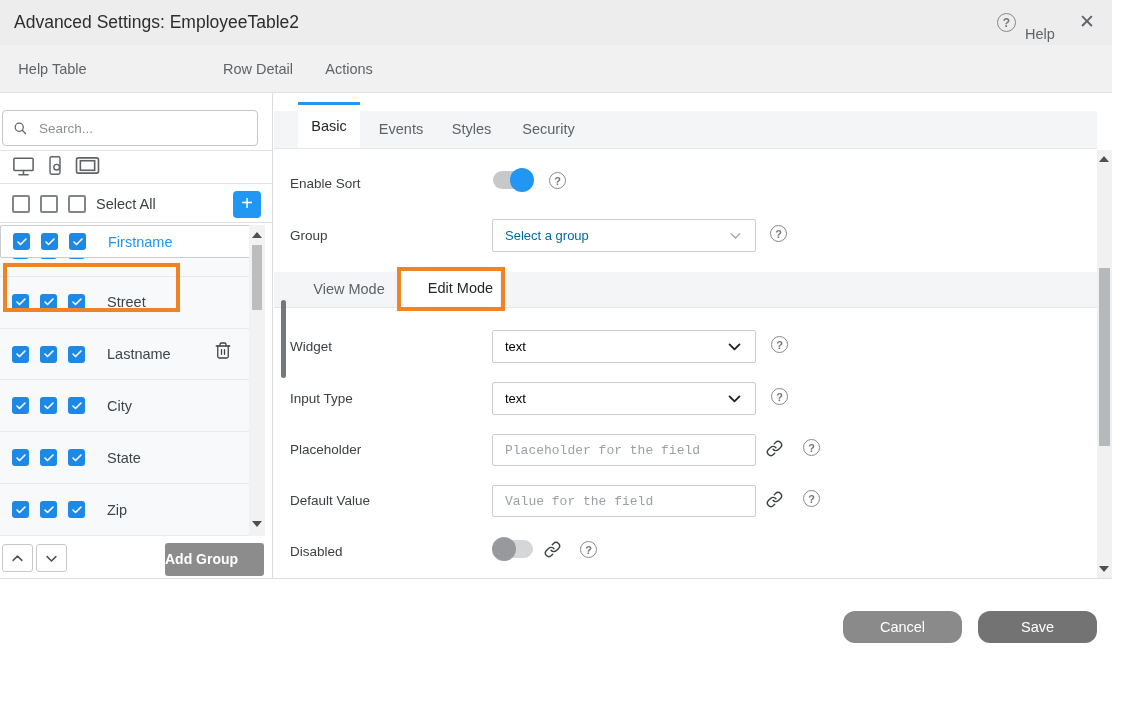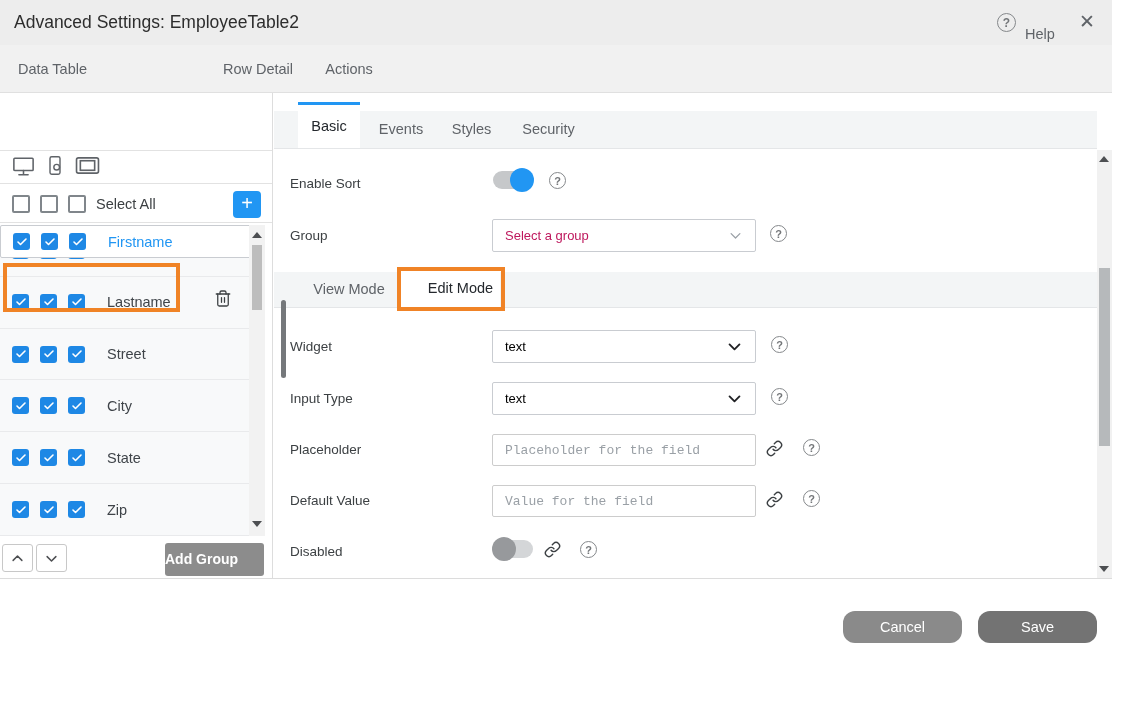--- a/index.html
+++ b/index.html
@@ -62,21 +62,21 @@
 
   
   .ptab-strip{position:absolute;background:#f3f5f6;border-bottom:1px solid #e4e6e8;box-sizing:border-box;}
   .ptab{position:absolute;font-size:14.5px;color:#5f6368;text-align:center;cursor:pointer;}
   .ptab.active{background:#fff;border-top:3px solid #2196f3;box-sizing:border-box;color:#24282d;z-index:2;}
 
   .fld-lbl{position:absolute;font-size:13.5px;color:#3c4043;}
   .sel{position:absolute;width:264px;height:33px;border:1px solid #c9ccd1;border-radius:2px;background:#fff;
        display:flex;align-items:center;padding:0 12px;box-sizing:border-box;cursor:pointer;}
   .sel .val{flex:1;font-size:13px;color:#000000;}
-  .sel .val.ph{color:#be185d;}
+  .sel .val.ph{color:#0369a1;}
   .inp{position:absolute;width:264px;height:32px;border:1px solid #ccc;border-radius:2px;box-sizing:border-box;
        padding:4px 12px;font-size:13px;color:#3c4043;font-family:Liberation Mono, monospace;outline:0;}
   .inp::placeholder{color:#9aa0a6;}
   .q{position:absolute;width:17px;height:17px;font-size:11px;cursor:pointer;}
 
   .toggle{position:absolute;width:42px;height:24px;cursor:pointer;}
   .toggle .track{position:absolute;left:1px;top:3px;width:40px;height:18px;border-radius:9px;background:#c6c8ca;}
   .toggle .knob{position:absolute;top:0;width:24px;height:24px;border-radius:50%;}
   .toggle.on .knob{right:0;background:#2196f3;}
   .toggle.off .track{background:#d4d6d8;}
@@ -101,26 +101,35 @@
 
   <div class="hdr">
     <div class="hdr-title">Advanced Settings: EmployeeTable2</div>
     <div class="qcirc hdr-help-ic">?</div>
     <div class="hdr-help">Help</div>
     <div class="hdr-close">✕</div>
   </div>
 
   <div class="mtabs"></div>
   <div class="mtabs-line"></div>
-  <div class="mtab" style="left:0;width:105px;">Data Table</div>
+  <div class="mtab" style="left:0;width:105px;">Help Table</div>
   <div class="mtab" style="left:203px;width:110px;">Row Detail</div>
   <div class="mtab" style="left:313px;width:72px;">Actions</div>
 
   <div class="side-divider"></div>
 
+  <div class="search-wrap">
+    <span>
+      <svg width="15" height="15" viewBox="0 0 24 24" fill="none" stroke="#5f6368" stroke-width="2" stroke-linecap="round">
+        <circle cx="10" cy="10" r="6.5"></circle>
+          <line x1="15.2" y1="15.2" x2="20" y2="20"></line>
+      </svg>
+    </span>
+    <input placeholder="Search..." style="">
+  </div>
 
   <div class="hline" style="left:0;top:150px;width:272px;"></div>
 
   <div class="devrow">
     <span>
       <svg width="23" height="22" viewBox="0 0 24 24" fill="none" stroke="#5f6368" stroke-width="1.7" stroke-linecap="round">
         <rect x="1.5" y="3.5" width="21" height="13.5" rx="1"></rect>
           <line x1="12" y1="17" x2="12" y2="20.5"></line>
           <line x1="7" y1="21.5" x2="17" y2="21.5"></line>
       </svg>
@@ -180,20 +189,39 @@
           <svg width="12" height="12" viewBox="0 0 24 24" fill="none" stroke="#fff" stroke-width="3.2" stroke-linecap="round" stroke-linejoin="round">
             <polyline points="20 6 9 17 4 12"></polyline>
           </svg>
         </span>
       <span class="cb">
           <svg width="12" height="12" viewBox="0 0 24 24" fill="none" stroke="#fff" stroke-width="3.2" stroke-linecap="round" stroke-linejoin="round">
             <polyline points="20 6 9 17 4 12"></polyline>
           </svg>
         </span>
       <span class="col-lbl">Firstname</span>
+    </div>
+
+    <div class="col-row">
+      <span class="cb">
+          <svg width="12" height="12" viewBox="0 0 24 24" fill="none" stroke="#fff" stroke-width="3.2" stroke-linecap="round" stroke-linejoin="round">
+            <polyline points="20 6 9 17 4 12"></polyline>
+          </svg>
+        </span>
+      <span class="cb">
+          <svg width="12" height="12" viewBox="0 0 24 24" fill="none" stroke="#fff" stroke-width="3.2" stroke-linecap="round" stroke-linejoin="round">
+            <polyline points="20 6 9 17 4 12"></polyline>
+          </svg>
+        </span>
+      <span class="cb">
+          <svg width="12" height="12" viewBox="0 0 24 24" fill="none" stroke="#fff" stroke-width="3.2" stroke-linecap="round" stroke-linejoin="round">
+            <polyline points="20 6 9 17 4 12"></polyline>
+          </svg>
+        </span>
+      <span class="col-lbl">Street</span>
     </div>
 
     <div class="col-row">
       <span class="cb">
           <svg width="12" height="12" viewBox="0 0 24 24" fill="none" stroke="#fff" stroke-width="3.2" stroke-linecap="round" stroke-linejoin="round">
             <polyline points="20 6 9 17 4 12"></polyline>
           </svg>
         </span>
       <span class="cb">
           <svg width="12" height="12" viewBox="0 0 24 24" fill="none" stroke="#fff" stroke-width="3.2" stroke-linecap="round" stroke-linejoin="round">
@@ -226,39 +254,20 @@
       <span class="cb">
           <svg width="12" height="12" viewBox="0 0 24 24" fill="none" stroke="#fff" stroke-width="3.2" stroke-linecap="round" stroke-linejoin="round">
             <polyline points="20 6 9 17 4 12"></polyline>
           </svg>
         </span>
       <span class="cb">
           <svg width="12" height="12" viewBox="0 0 24 24" fill="none" stroke="#fff" stroke-width="3.2" stroke-linecap="round" stroke-linejoin="round">
             <polyline points="20 6 9 17 4 12"></polyline>
           </svg>
         </span>
-      <span class="col-lbl">Street</span>
-    </div>
-
-    <div class="col-row">
-      <span class="cb">
-          <svg width="12" height="12" viewBox="0 0 24 24" fill="none" stroke="#fff" stroke-width="3.2" stroke-linecap="round" stroke-linejoin="round">
-            <polyline points="20 6 9 17 4 12"></polyline>
-          </svg>
-        </span>
-      <span class="cb">
-          <svg width="12" height="12" viewBox="0 0 24 24" fill="none" stroke="#fff" stroke-width="3.2" stroke-linecap="round" stroke-linejoin="round">
-            <polyline points="20 6 9 17 4 12"></polyline>
-          </svg>
-        </span>
-      <span class="cb">
-          <svg width="12" height="12" viewBox="0 0 24 24" fill="none" stroke="#fff" stroke-width="3.2" stroke-linecap="round" stroke-linejoin="round">
-            <polyline points="20 6 9 17 4 12"></polyline>
-          </svg>
-        </span>
       <span class="col-lbl">City</span>
     </div>
 
     <div class="col-row">
       <span class="cb">
           <svg width="12" height="12" viewBox="0 0 24 24" fill="none" stroke="#fff" stroke-width="3.2" stroke-linecap="round" stroke-linejoin="round">
             <polyline points="20 6 9 17 4 12"></polyline>
           </svg>
         </span>
       <span class="cb">

